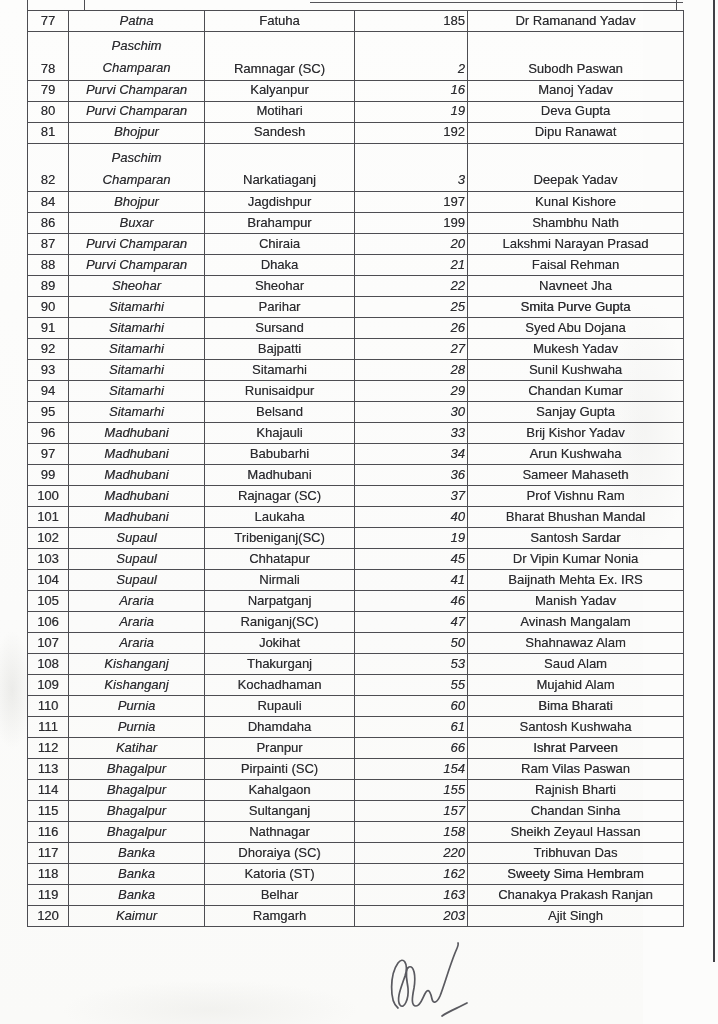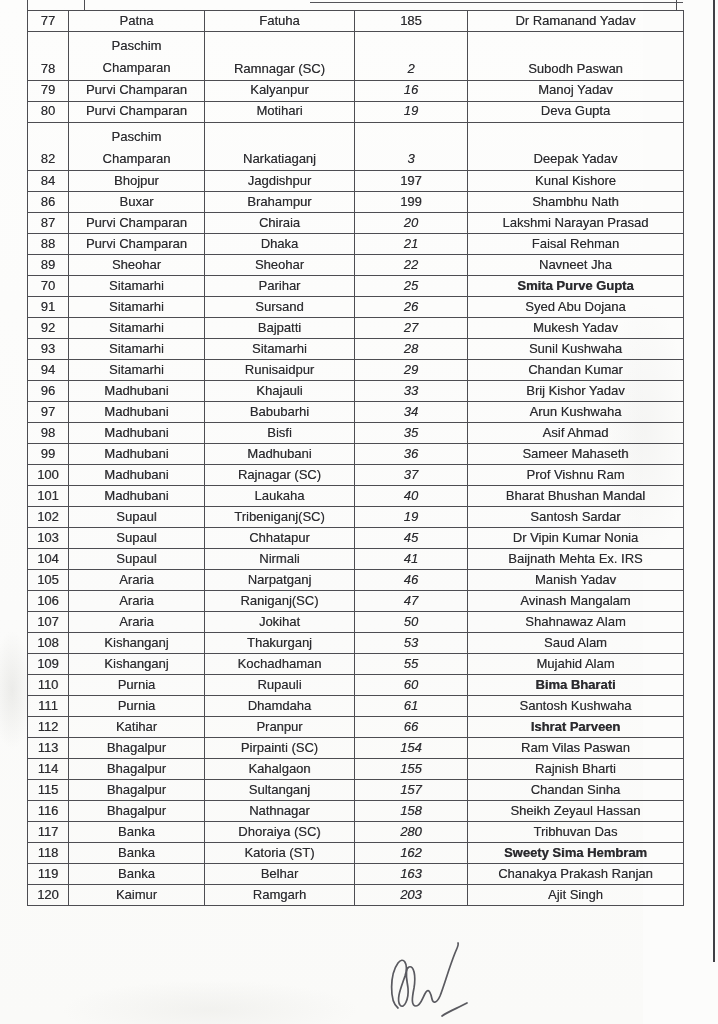--- a/index.html
+++ b/index.html
@@ -27,25 +27,25 @@
   col.c-name{width:216px}
   td{
     border:1px solid #4d4d52;
     text-align:center;vertical-align:middle;
     height:20px;padding:0 2px;
     font-size:13px;line-height:1.12;color:#2b2b2f;
     text-shadow:0.3px 0 0 rgba(43,43,47,.55);
     overflow:hidden;white-space:nowrap;
   }
   tr.tall td{height:41px;vertical-align:bottom;padding-bottom:3px;}
-  td.district{white-space:normal;}
+  td.district{white-space:normal;font-style:italic;}
   .dline{line-height:1.25;margin-top:6px;}
-  td.num{font-style:italic;}
+  td.num{font-style:italic;text-align:right;}
   td.num.upright{font-style:normal;}
-  td.name.bold{font-weight:bold;text-shadow:0.4px 0 0 rgba(30,30,34,.7);text-align:center;}
+  td.name.bold{font-weight:normal;text-shadow:0.4px 0 0 rgba(30,30,34,.7);text-align:center;}
 
   
   .vstub{position:absolute;width:1px;background:#4d4d52;}
   .vstub.a{left:27px;top:0;height:11px;}
   .vstub.b{left:84px;top:0;height:11px;}
   .vstub.c{left:676px;top:0;height:11px;}
   .hstub{position:absolute;height:1px;background:#55555a;left:310px;top:2px;width:373px;}
   .pageedge{position:absolute;width:1.5px;background:#3f3f45;left:713px;top:0;height:962px;}
 
   .signature{position:absolute;left:372px;top:940px;width:104px;height:84px;pointer-events:none;}
@@ -99,20 +99,27 @@
       <td class="num">16</td>
       <td class="name">Manoj Yadav</td>
     </tr>
         <tr>
       <td class="sn">80</td>
       <td class="district">Purvi Champaran</td>
       <td class="const">Motihari</td>
       <td class="num">19</td>
       <td class="name">Deva Gupta</td>
     </tr>
+        <tr>
+      <td class="sn">81</td>
+      <td class="district">Bhojpur</td>
+      <td class="const">Sandesh</td>
+      <td class="num upright">192</td>
+      <td class="name">Dipu Ranawat</td>
+    </tr>
         <tr class="tall">
       <td class="sn">82</td>
       <td class="district">
             <div class="dline">Paschim</div>
             <div class="dline">Champaran</div>
           </td>
       <td class="const">Narkatiaganj</td>
       <td class="num">3</td>
       <td class="name">Deepak Yadav</td>
     </tr>
@@ -145,21 +152,21 @@
       <td class="name">Faisal Rehman</td>
     </tr>
         <tr>
       <td class="sn">89</td>
       <td class="district">Sheohar</td>
       <td class="const">Sheohar</td>
       <td class="num">22</td>
       <td class="name">Navneet Jha</td>
     </tr>
         <tr>
-      <td class="sn">70</td>
+      <td class="sn">90</td>
       <td class="district">Sitamarhi</td>
       <td class="const">Parihar</td>
       <td class="num">25</td>
       <td class="name bold">Smita Purve Gupta</td>
     </tr>
         <tr>
       <td class="sn">91</td>
       <td class="district">Sitamarhi</td>
       <td class="const">Sursand</td>
       <td class="num">26</td>
@@ -180,39 +187,39 @@
       <td class="name">Sunil Kushwaha</td>
     </tr>
         <tr>
       <td class="sn">94</td>
       <td class="district">Sitamarhi</td>
       <td class="const">Runisaidpur</td>
       <td class="num">29</td>
       <td class="name">Chandan Kumar</td>
     </tr>
         <tr>
+      <td class="sn">95</td>
+      <td class="district">Sitamarhi</td>
+      <td class="const">Belsand</td>
+      <td class="num">30</td>
+      <td class="name">Sanjay Gupta</td>
+    </tr>
+        <tr>
       <td class="sn">96</td>
       <td class="district">Madhubani</td>
       <td class="const">Khajauli</td>
       <td class="num">33</td>
       <td class="name">Brij Kishor Yadav</td>
     </tr>
         <tr>
       <td class="sn">97</td>
       <td class="district">Madhubani</td>
       <td class="const">Babubarhi</td>
       <td class="num">34</td>
       <td class="name">Arun Kushwaha</td>
-    </tr>
-        <tr>
-      <td class="sn">98</td>
-      <td class="district">Madhubani</td>
-      <td class="const">Bisfi</td>
-      <td class="num">35</td>
-      <td class="name">Asif Ahmad</td>
     </tr>
         <tr>
       <td class="sn">99</td>
       <td class="district">Madhubani</td>
       <td class="const">Madhubani</td>
       <td class="num">36</td>
       <td class="name">Sameer Mahaseth</td>
     </tr>
         <tr>
       <td class="sn">100</td>
@@ -330,21 +337,21 @@
       <td class="sn">116</td>
       <td class="district">Bhagalpur</td>
       <td class="const">Nathnagar</td>
       <td class="num">158</td>
       <td class="name">Sheikh Zeyaul Hassan</td>
     </tr>
         <tr>
       <td class="sn">117</td>
       <td class="district">Banka</td>
       <td class="const">Dhoraiya (SC)</td>
-      <td class="num">280</td>
+      <td class="num">220</td>
       <td class="name">Tribhuvan Das</td>
     </tr>
         <tr>
       <td class="sn">118</td>
       <td class="district">Banka</td>
       <td class="const">Katoria (ST)</td>
       <td class="num">162</td>
       <td class="name bold">Sweety Sima Hembram</td>
     </tr>
         <tr>

